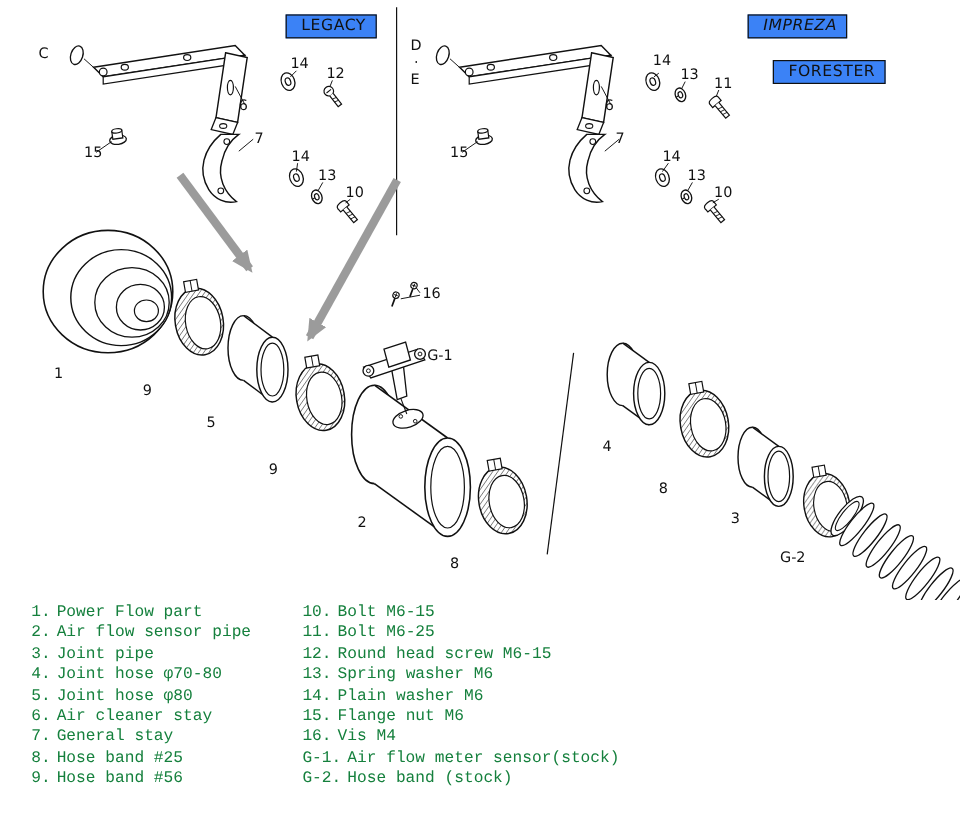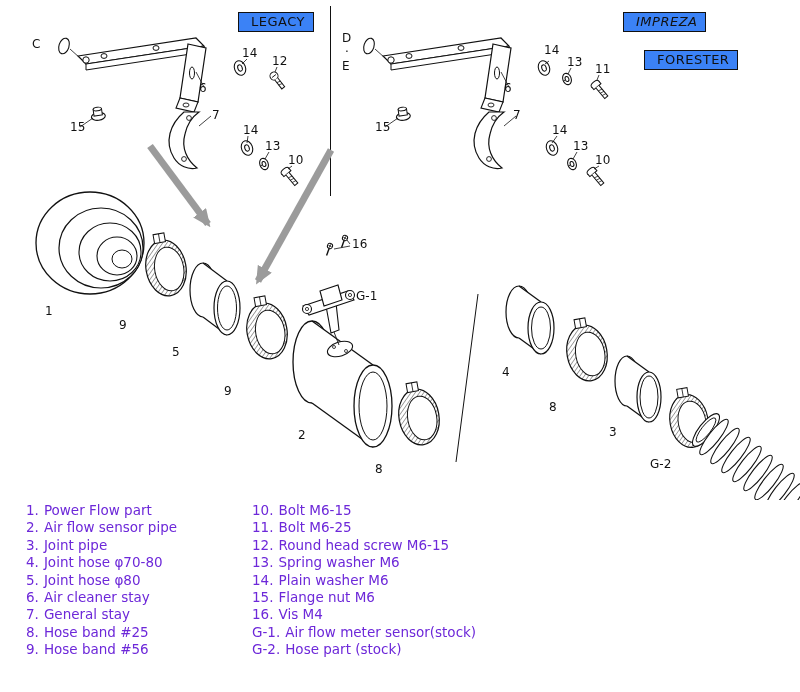--- a/index.html
+++ b/index.html
@@ -28,21 +28,22 @@
     white-space:nowrap;
   }
   .badge-legacy   { left:238px; top:12px; }
   .badge-impreza  { left:623px; top:12px;font-style:italic; }
   .badge-forester { left:644px; top:50px; }
   .parts-list {
     position:absolute;
     top:502px;
     font-size:13.5px;
     line-height:17.4px;
-    color:#6d28d9;
+    color:#15803d;
+    font-family:Liberation Mono, monospace;
   }
   .pl-left  { left:26px; }
   .pl-right { left:252px; }
   .pl-num { margin-right:5px; }
 </style>
 </head>
 <body>
 
 <div class="page">
 
@@ -323,16 +324,16 @@
 
   <div class="parts-list pl-right">
     <div class="pl-item"><span class="pl-num">10.</span><span class="pl-name">Bolt M6-15</span></div>
     <div class="pl-item"><span class="pl-num">11.</span><span class="pl-name">Bolt M6-25</span></div>
     <div class="pl-item"><span class="pl-num">12.</span><span class="pl-name">Round head screw M6-15</span></div>
     <div class="pl-item"><span class="pl-num">13.</span><span class="pl-name">Spring washer M6</span></div>
     <div class="pl-item"><span class="pl-num">14.</span><span class="pl-name">Plain washer M6</span></div>
     <div class="pl-item"><span class="pl-num">15.</span><span class="pl-name">Flange nut M6</span></div>
     <div class="pl-item"><span class="pl-num">16.</span><span class="pl-name">Vis M4</span></div>
     <div class="pl-item"><span class="pl-num">G-1.</span><span class="pl-name">Air flow meter sensor(stock)</span></div>
-    <div class="pl-item"><span class="pl-num">G-2.</span><span class="pl-name">Hose part (stock)</span></div>
+    <div class="pl-item"><span class="pl-num">G-2.</span><span class="pl-name">Hose band (stock)</span></div>
   </div>
 
 </div>
 
 </body></html>

